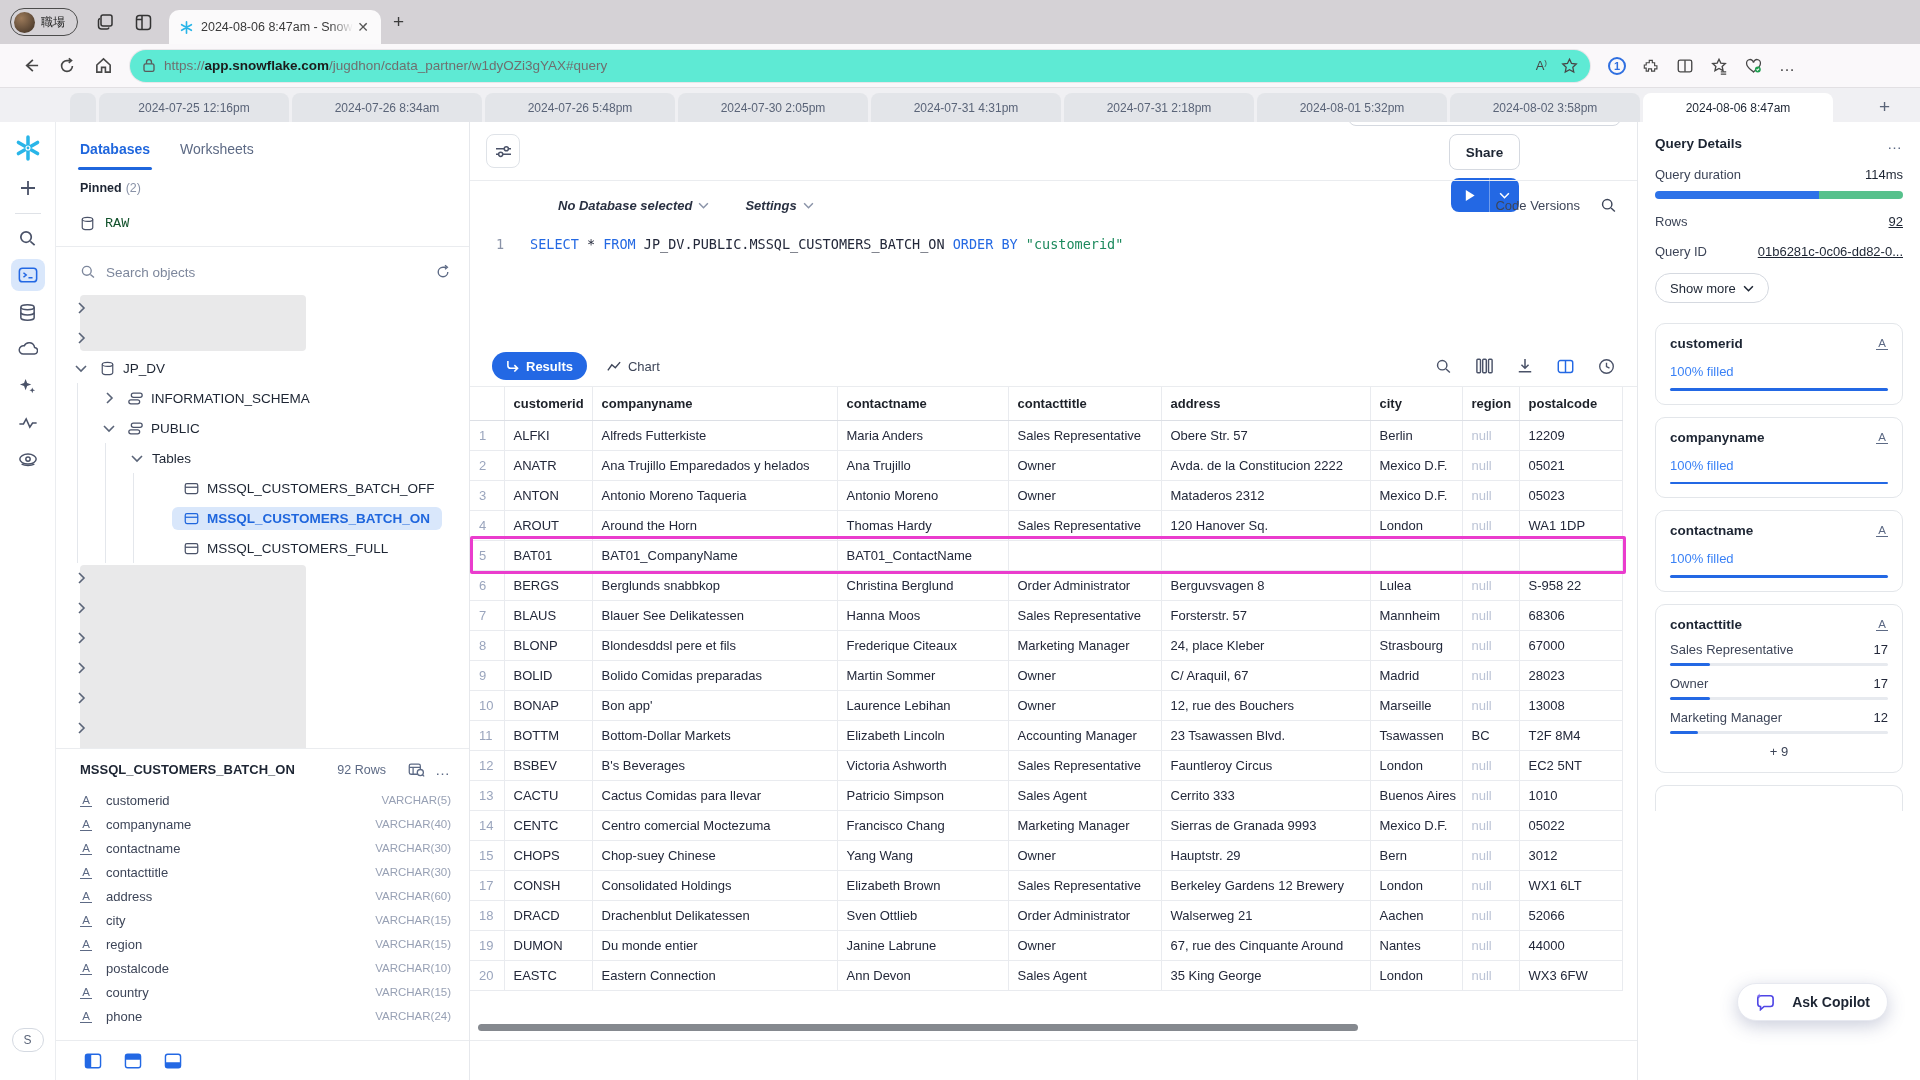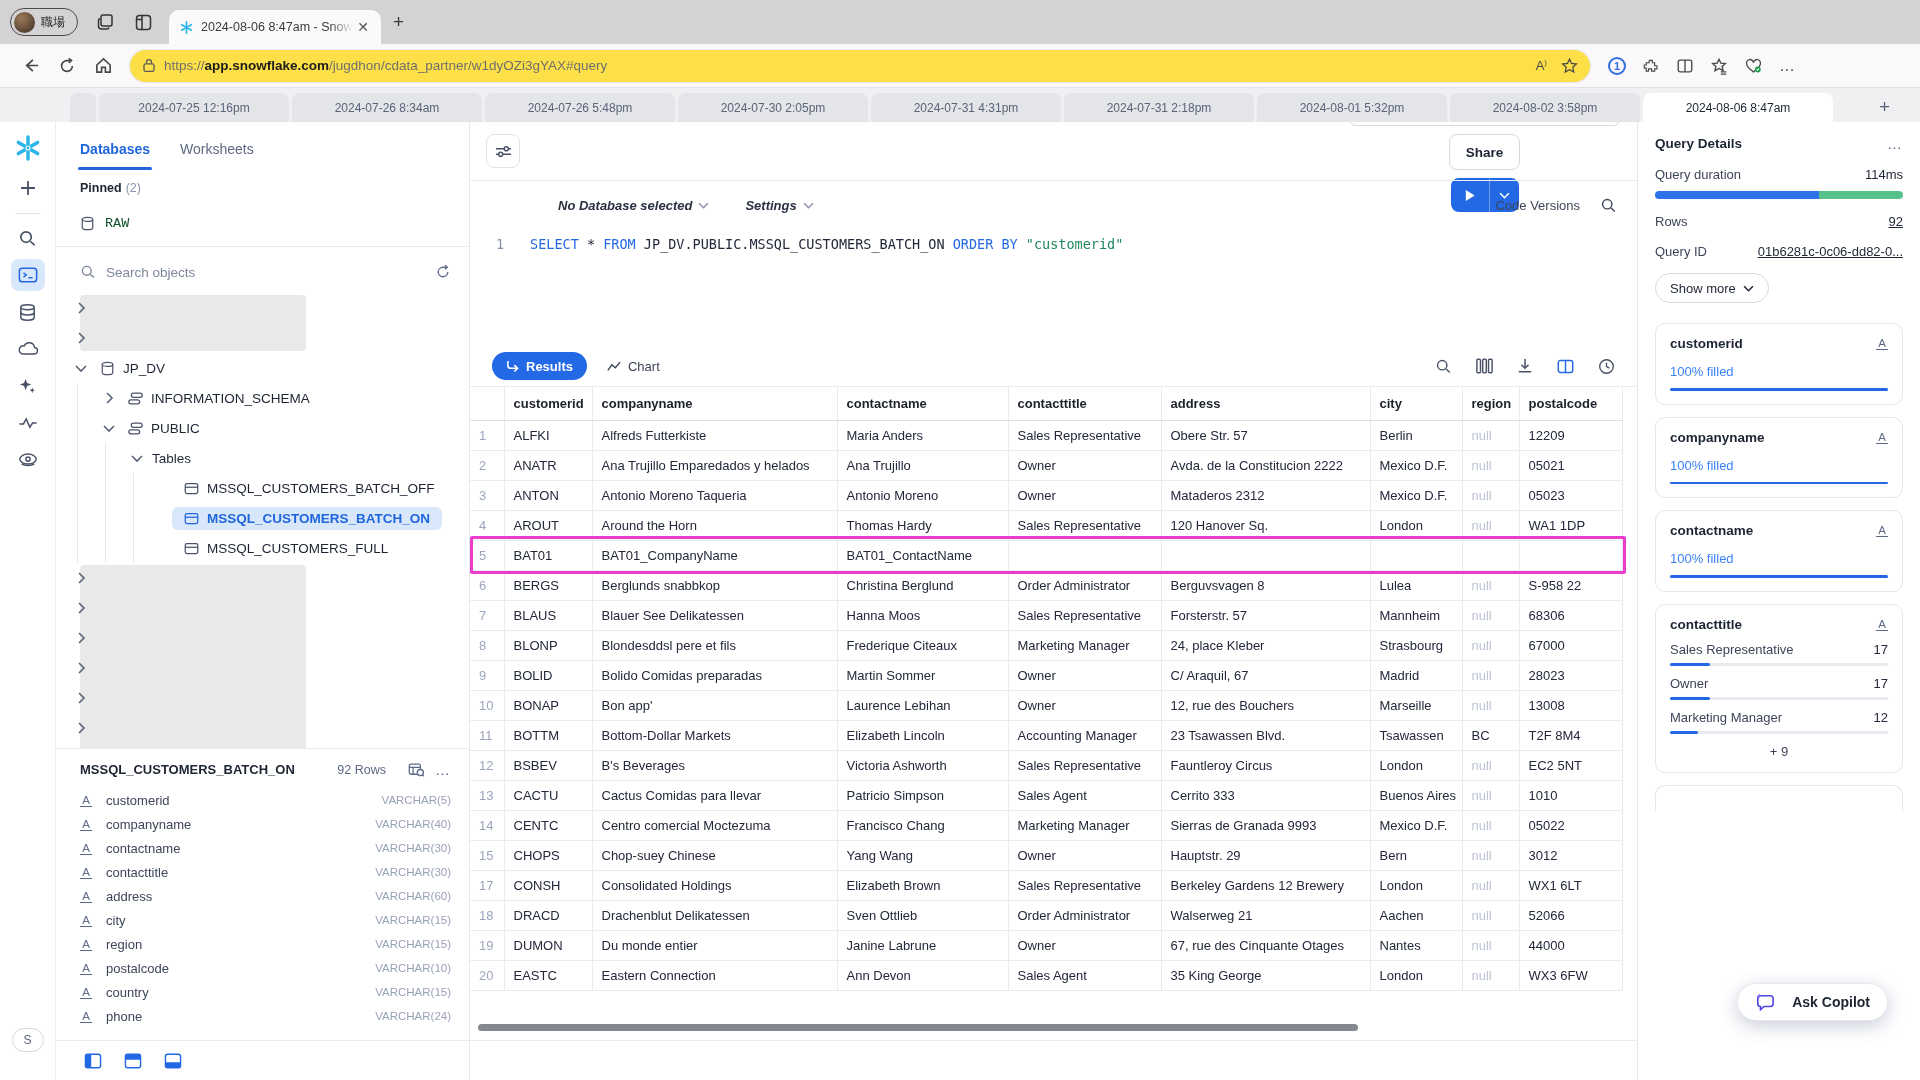--- a/index.html
+++ b/index.html
@@ -14,21 +14,21 @@
   .avatar-sm { width:21px; height:21px; border-radius:50%; background:radial-gradient(circle at 35% 30%, #9c7a5a, #3a2d22); }
   .profile-pill span { font-size:12px; color:#222; }
   .btab-icon { margin-left:18px; color:#333; }
   .btab { margin-left:16px; width:212px; height:34px; background:#fbfafb; border-radius:10px 10px 0 0; display:flex; align-items:center; padding:0 8px 0 10px; align-self:flex-end; }
   .btab-title { flex:1; font-size:12.5px; color:#3a3a3a; white-space:nowrap; overflow:hidden; margin-left:7px;
     -webkit-mask-image:linear-gradient(90deg,#000 85%,transparent); mask-image:linear-gradient(90deg,#000 85%,transparent); }
   .btab-close { font-size:14px; color:#555; padding:0 4px; }
   .btab-new { margin-left:12px; font-size:19px; color:#3c3c3c; }
   #btoolbar { height:44px; background:#faf8fa; border-bottom:1px solid #e2e0e3; display:flex; align-items:center; padding:0 12px; }
   .nav-ic { color:#474747; margin:0 9px; }
-  #omnibox { flex:1; max-width:1460px; height:32px; background:#fde047; border-radius:16px; margin-left:8px; display:flex; align-items:center; padding:0 12px; box-shadow:0 0 0 1px #e8e6e9; }
+  #omnibox { flex:1; max-width:1460px; height:32px; background:#5eead4; border-radius:16px; margin-left:8px; display:flex; align-items:center; padding:0 12px; box-shadow:0 0 0 1px #e8e6e9; }
   #omnibox .url { font-size:13.5px; color:#6f6f6f; margin-left:8px; white-space:nowrap; }
   #omnibox .url b { color:#1c1c1c; font-weight:700; }
   .omni-right { margin-left:auto; display:flex; align-items:center; gap:14px; color:#474747; }
   .ext-ic { color:#474747; margin:0 8px; }
   .onepw { width:18px; height:18px; border-radius:50%; border:2px solid #2f6fe0; color:#2f6fe0; font-size:11px; font-weight:700; display:flex; align-items:center; justify-content:center; }
   .copilot-dot { width:20px; height:20px; border-radius:50%; background:conic-gradient(#2f7ae8,#49c0f0,#8ad1f5,#2f7ae8); }
 
   
   #app { position:absolute; top:88px; left:0; right:0; bottom:0; display:flex; flex-direction:column; }
   #wsstrip { height:34px; background:#f0f0f3; display:flex; align-items:flex-end; padding-left:70px; position:relative; }
@@ -927,21 +927,21 @@
                 <td>Aachen</td>
                 <td class="null">null</td>
                 <td>52066</td>
               </tr>
               <tr>
                 <td class="rownum">19</td>
                 <td>DUMON</td>
                 <td>Du monde entier</td>
                 <td>Janine Labrune</td>
                 <td>Owner</td>
-                <td>67, rue des Cinquante Otages</td>
+                <td>67, rue des Cinquante Around</td>
                 <td>Nantes</td>
                 <td class="null">null</td>
                 <td>44000</td>
               </tr>
               <tr>
                 <td class="rownum">20</td>
                 <td>EASTC</td>
                 <td>Eastern Connection</td>
                 <td>Ann Devon</td>
                 <td>Sales Agent</td>

